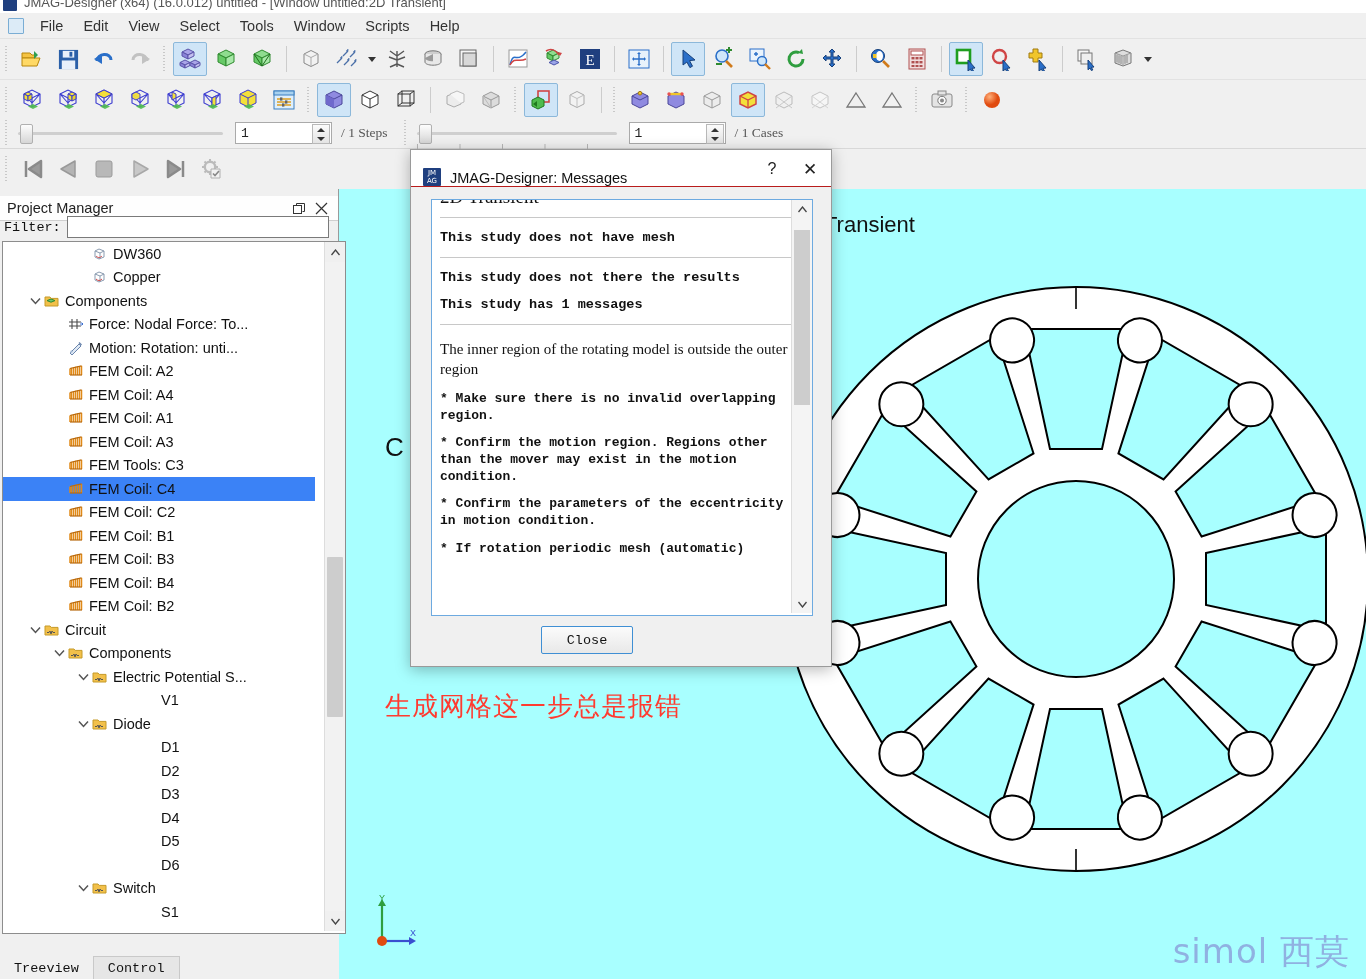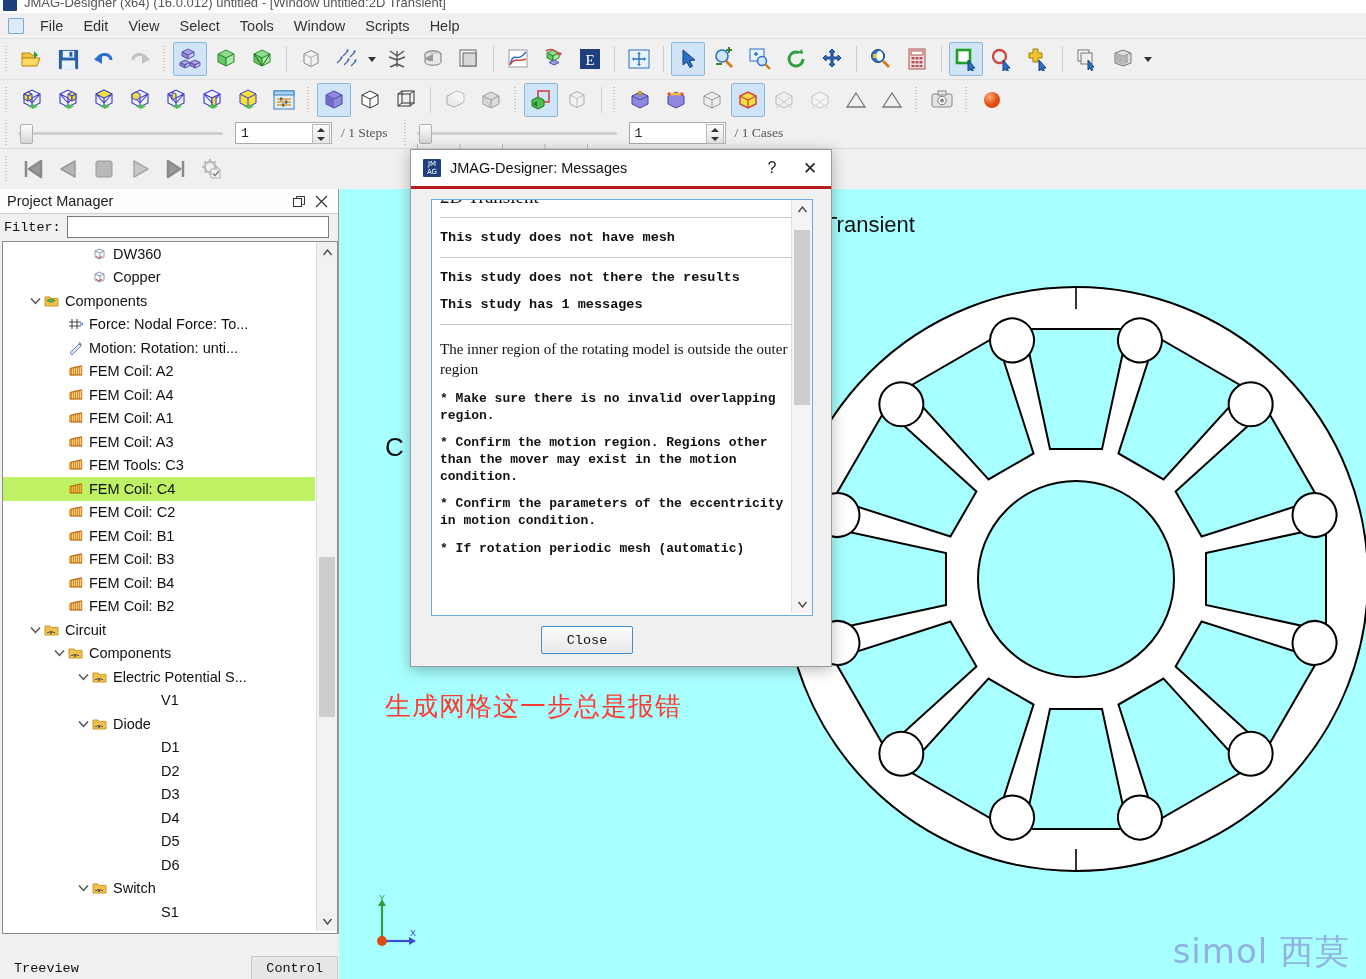--- a/index.html
+++ b/index.html
@@ -117,21 +117,21 @@
     width:34px;height:32px;flex:none;display:flex;align-items:center;justify-content:center;
     border:1px solid transparent;border-radius:2px;
   }
 
   
   .dock{
     position:absolute;left:0;top:189px;width:338px;height:745px;
     background:#f0f0f0;border-right:1px solid #9a9a9a;
   }
   .dock-title{
-    position:absolute;left:0;top:0;width:338px;height:24px;
+    position:absolute;left:0;top:7px;width:338px;height:24px;
     background:#fefefe;border-bottom:1px solid #cfcfcf;
     display:flex;align-items:center;
   }
   .dock-title .t{font-size:14.5px;color:#222;margin-left:7px;}
   .dock-title .btns{margin-left:auto;display:flex;align-items:center;gap:4px;margin-right:8px;}
   .dock-btn{width:18px;height:18px;display:flex;align-items:center;justify-content:center;color:#333;font-size:14px;}
 
   .filterrow{
     position:absolute;left:0;top:25px;width:338px;height:26px;
     display:flex;align-items:center;
@@ -143,47 +143,47 @@
   .filterrow .fi{
     flex:1;height:20px;border:1px solid #7a7a7a;background:#fff;margin-right:9px;
   }
   .filterrow .fi input{
     border:none;outline:none;width:100%;height:18px;font-size:12px;
     font-family:"Liberation Sans",sans-serif;padding-left:3px;background:transparent;
   }
 
   .tree{
     position:absolute;left:2px;top:52px;width:334px;height:691px;
-    background:#fff;border:1px solid #8d8d8d;overflow:hidden;
+    background:#fff;border:1px solid #8d8d8d;overflow:hidden;padding-left:8px;
   }
   .tree-scroll{position:absolute;left:0;top:0;width:312px;height:689px;overflow:hidden;}
   .trow{
     height:23.5px;display:flex;align-items:center;white-space:nowrap;
     font-size:14.5px;color:#111;
   }
-  .trow.sel{background:#bef264;}
+  .trow.sel{background:#3b82f6;}
   .chev{
     width:16px;height:16px;flex:none;display:flex;align-items:center;justify-content:center;
   }
   .chev svg{display:block;}
   .ticon{width:17px;height:16px;flex:none;margin-right:5px;display:flex;align-items:center;justify-content:center;}
   .tlabel{overflow:hidden;text-overflow:ellipsis;}
 
   
   .tsb{
     position:absolute;right:0;top:0;width:20px;height:689px;background:#f2f2f2;
     border-left:1px solid #ddd;
   }
   .tsb .arw{width:20px;height:20px;display:flex;align-items:center;justify-content:center;background:#f0f0f0;}
   .tsb .thumb{position:absolute;left:2px;width:16px;background:#cdcdcd;border-radius:1px;}
 
   
   .bottomtabs{
     position:absolute;left:0;top:955px;width:338px;height:24px;
-    background:#f0f0f0;display:flex;align-items:flex-end;justify-content:space-between;
+    background:#f0f0f0;display:flex;align-items:flex-end;
   }
   .btab{
     height:22px;padding:0 14px;display:flex;align-items:center;
     font-family:"Liberation Mono", monospace;font-size:13.5px;color:#111;
   }
   .btab.on{background:#e6e6e6;border:1px solid #c9c9c9;border-bottom:none;}
 
   
   .viewport{
     position:absolute;left:339px;top:189px;width:1027px;height:790px;
@@ -207,22 +207,22 @@
   }
   .axis{position:absolute;left:33px;bottom:32px;width:48px;height:52px;}
 
   
   .dlg{
     position:absolute;left:410px;top:149px;width:420px;height:516px;
     background:#f0f0f0;border:1px solid #9a9a9a;
     box-shadow:0 3px 14px rgba(0,0,0,.28);
   }
   .dlg-title{
-    height:36px;background:#fff;border-bottom:3px solid #b91c1c;
-    display:flex;align-items:center;
+    height:36px;background:#fff;border-bottom:1px solid #b91c1c;
+    display:flex;align-items:flex-end;
   }
   .dlg-logo{
     width:18px;height:18px;margin-left:12px;margin-right:9px;
     background:#1f3f7f;color:#fff;font-size:7px;line-height:8px;
     display:flex;flex-direction:column;align-items:center;justify-content:center;
     font-family:"DejaVu Sans",sans-serif;border-radius:1px;
   }
   .dlg-titletext{font-size:14.5px;color:#111;}
   .dlg-help{margin-left:auto;width:34px;height:34px;display:flex;align-items:center;justify-content:center;font-size:16px;color:#222;}
   .dlg-close{width:42px;height:34px;display:flex;align-items:center;justify-content:center;font-size:17px;color:#222;}

